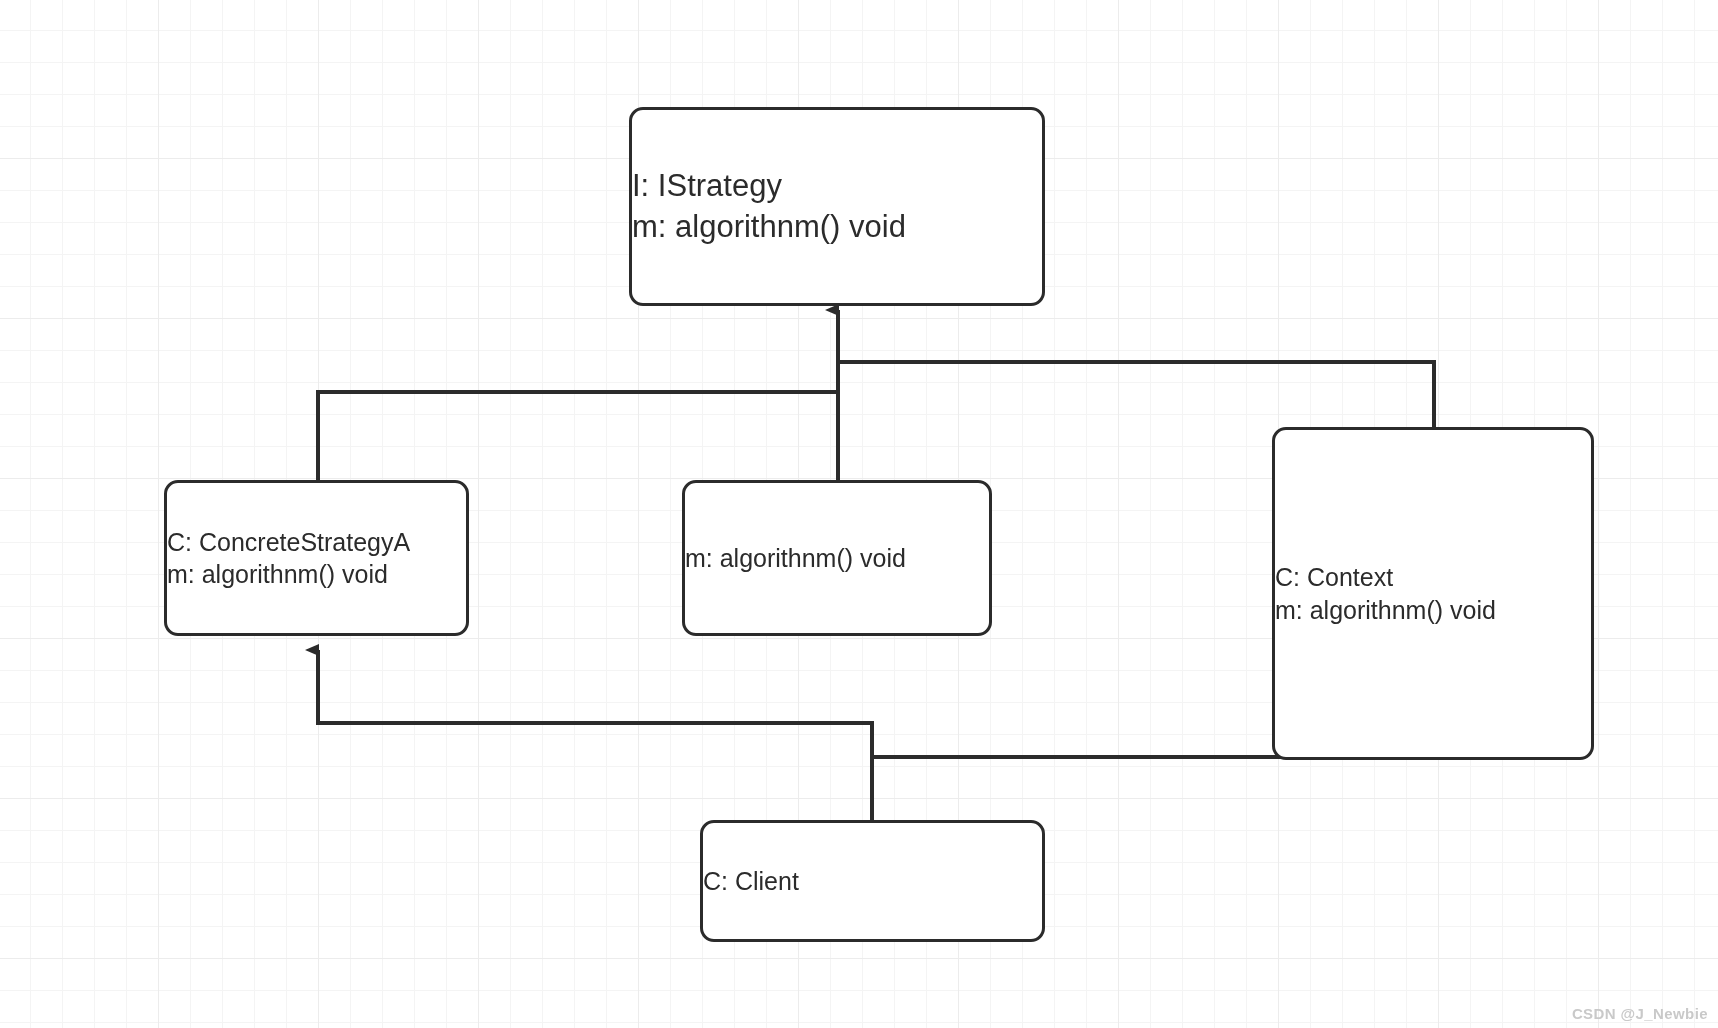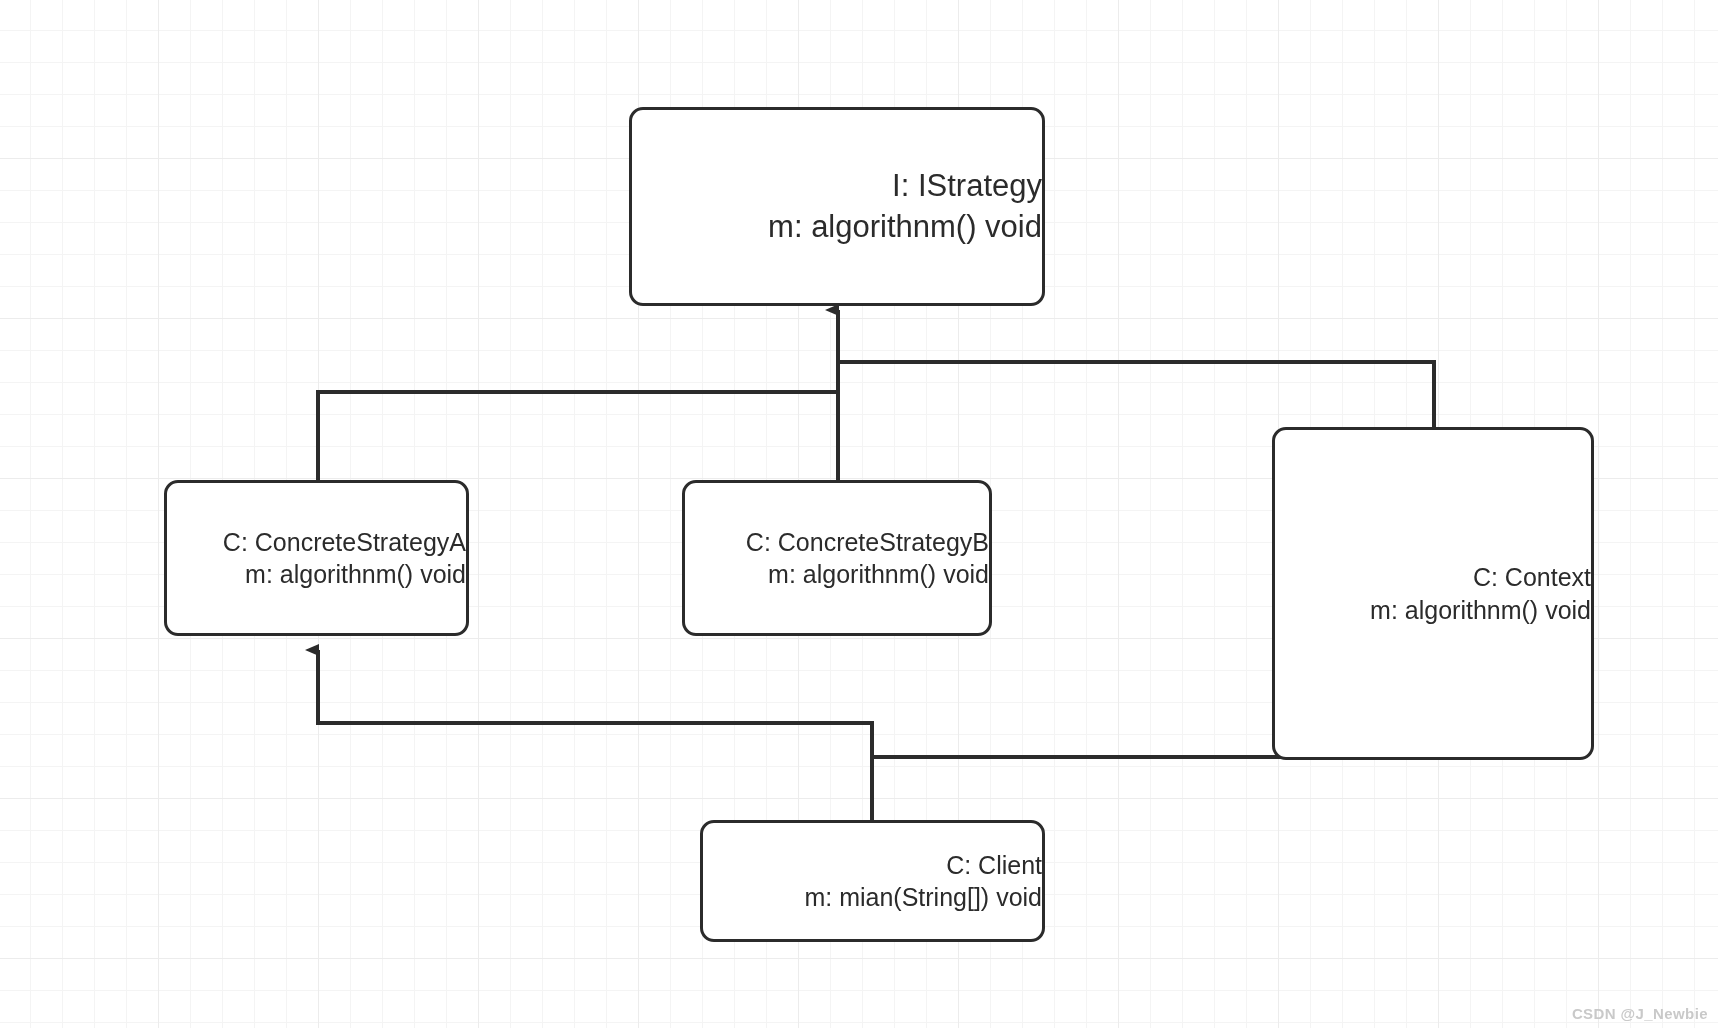--- a/index.html
+++ b/index.html
@@ -34,21 +34,21 @@
     pointer-events: none;
   }
   .node {
     position: absolute;
     box-sizing: border-box;
     background: #ffffff;
     border: 3px solid #2b2b2b;
     border-radius: 14px;
     display: flex;
     flex-direction: column;
-    align-items: flex-end;
+    align-items: flex-start;
     justify-content: center;
     color: #2b2b2b;
     z-index: 5;
   }
   .node .line {
     display: block;
     white-space: pre;
     text-align: center;
     line-height: 1.30;
   }
@@ -108,29 +108,27 @@
     <span class="line">I: IStrategy</span>
     <span class="line">m: algorithnm() void</span>
   </div>
 
   <div class="node" id="node-csa">
     <span class="line">C: ConcreteStrategyA</span>
     <span class="line">m: algorithnm() void</span>
   </div>
 
   <div class="node" id="node-csb">
-    <span class="line">C: ConcreteStrategyB</span>
     <span class="line">m: algorithnm() void</span>
   </div>
 
   <div class="node" id="node-context">
     <span class="line">C: Context</span>
     <span class="line">m: algorithnm() void</span>
   </div>
 
   <div class="node" id="node-client">
     <span class="line">C: Client</span>
-    <span class="line">m: mian(String[]) void</span>
   </div>
 
   <div id="watermark">CSDN @J_Newbie</div>
 
 </div>
 
 </body></html>

